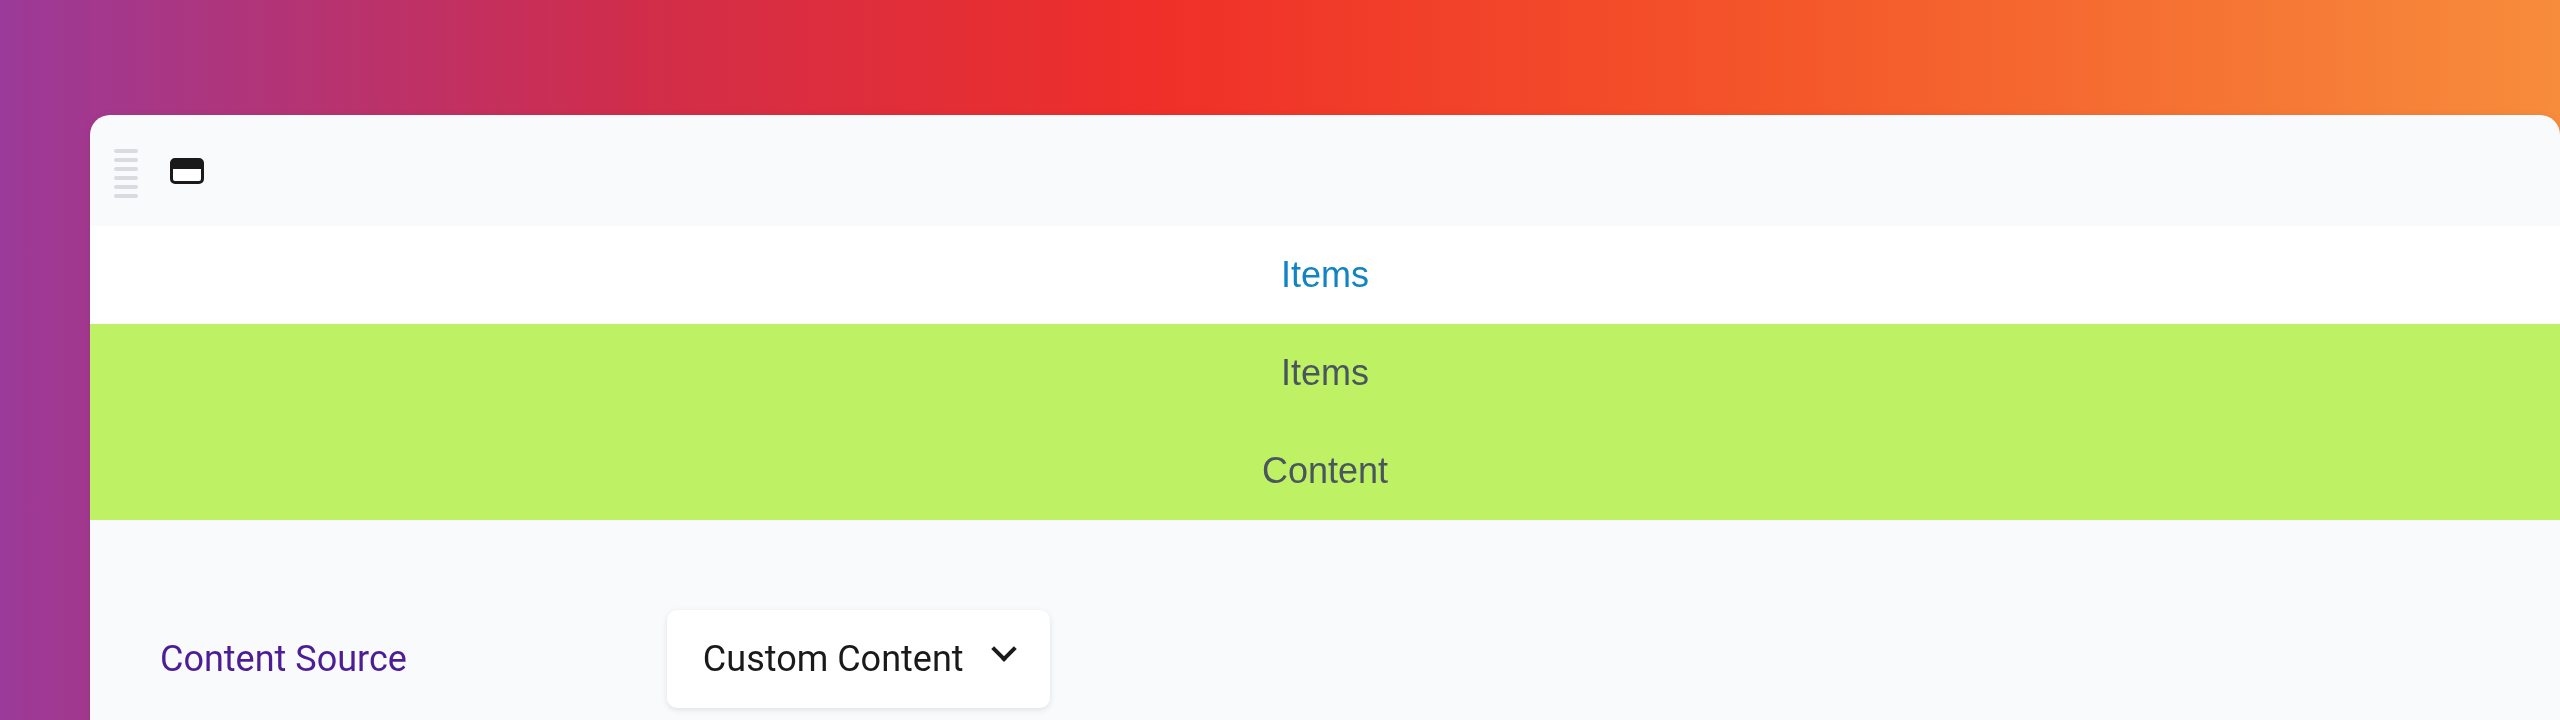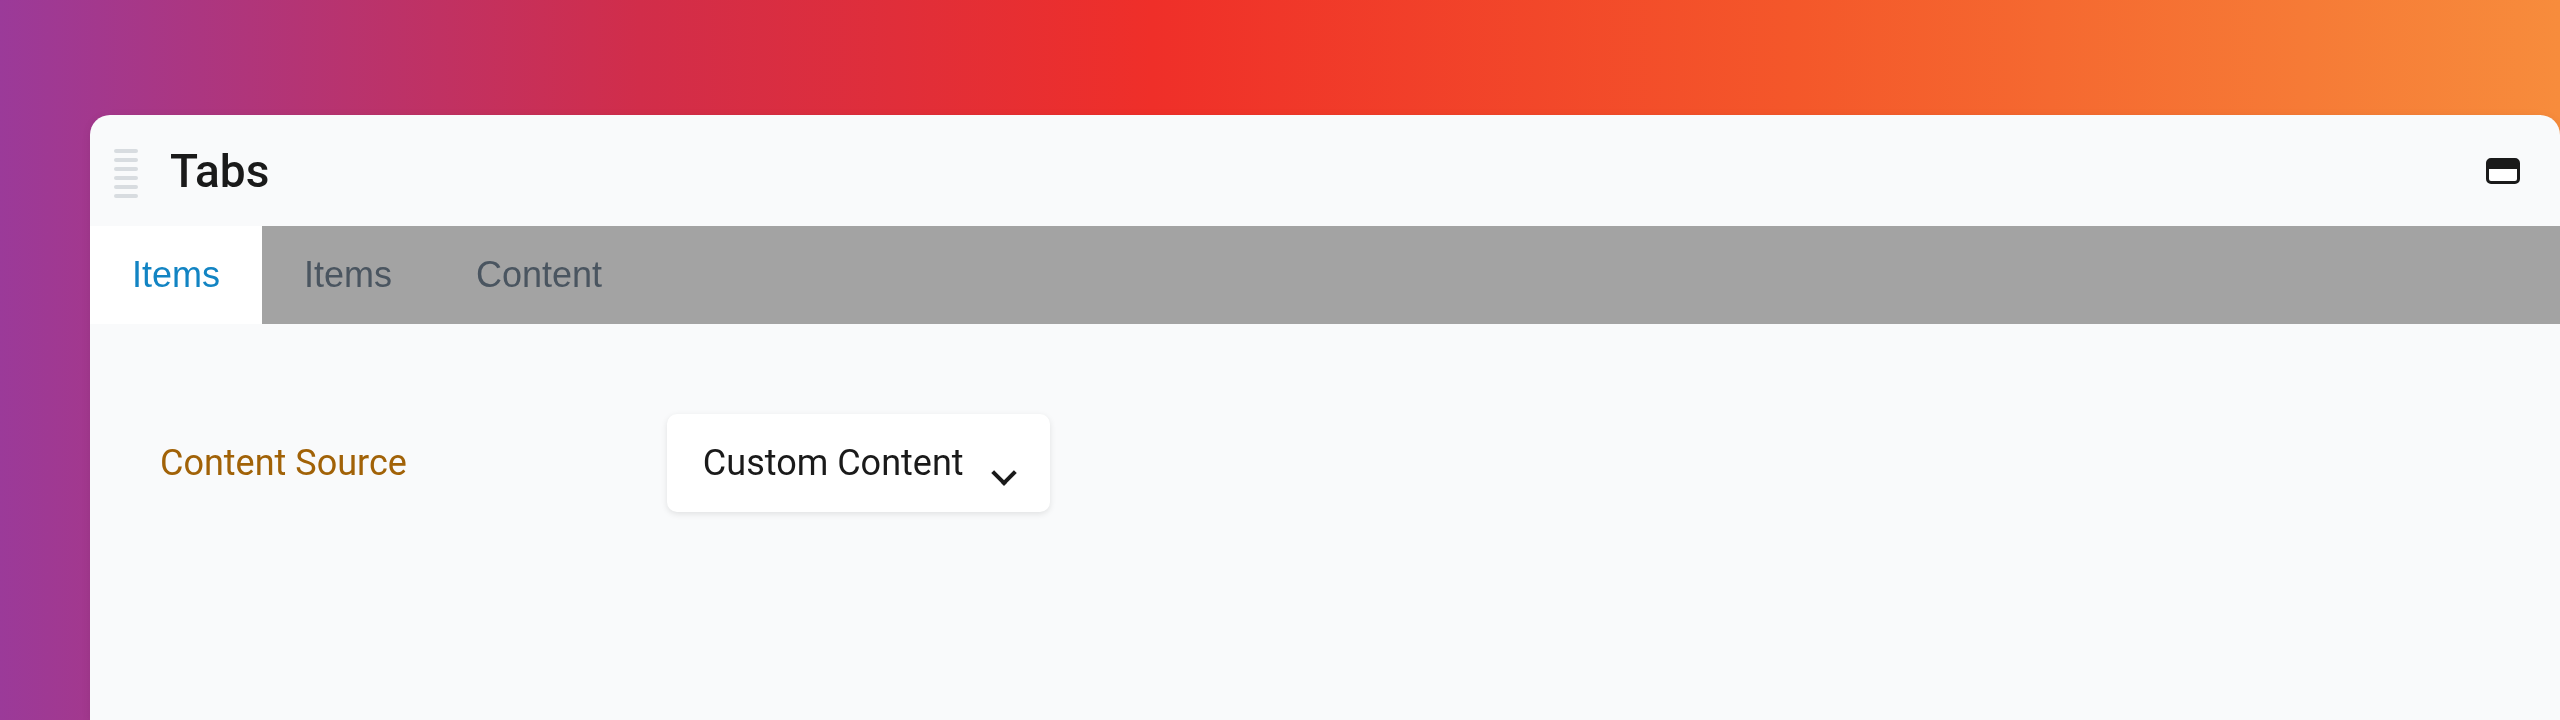--- a/index.html
+++ b/index.html
@@ -70,21 +70,22 @@
       content: "";
       position: absolute;
       top: 0;
       left: 0;
       right: 0;
       height: 8px;
       background: #1a1a1a;
     }
     .tabs-bar {
       display: flex;
-      background: #a3a3a3;
+      background: #bef264;
+      flex-direction: column;
     }
     .tab {
       padding: 28px 42px;
       font-size: 36px;
       font-weight: 400;
       color: #4a5560;
       cursor: pointer;
       background: transparent;
       border: none;
     }
@@ -94,29 +95,29 @@
     }
     .content {
       background: #f9fafb;
       padding: 90px 70px;
       display: flex;
       align-items: center;
       gap: 260px;
     }
     .field-label {
       font-size: 36px;
-      color: #a16207;
+      color: #4c1d95;
       font-weight: 400;
     }
     .select-box {
       background: #ffffff;
       border-radius: 10px;
       padding: 28px 36px;
       display: flex;
-      align-items: flex-end;
+      align-items: flex-start;
       gap: 28px;
       box-shadow: 0 2px 6px rgba(0,0,0,0.1);
       cursor: pointer;
       font-size: 36px;
       color: #1a1a1a;
     }
     .chevron-down {
       width: 22px;
       height: 22px;
       position: relative;
@@ -140,21 +141,20 @@
   <div class="panel">
     <div class="panel-header">
       <div class="drag-handle">
         <span></span>
           <span></span>
           <span></span>
           <span></span>
           <span></span>
           <span></span>
       </div>
-      <div class="panel-title">Tabs</div>
       <div class="collapse-icon"></div>
     </div>
     <div class="tabs-bar">
       <button class="tab active">Items</button>
       <button class="tab">Items</button>
       <button class="tab">Content</button>
     </div>
     <div class="content">
       <div class="field-label">Content Source</div>
       <div class="select-box">

